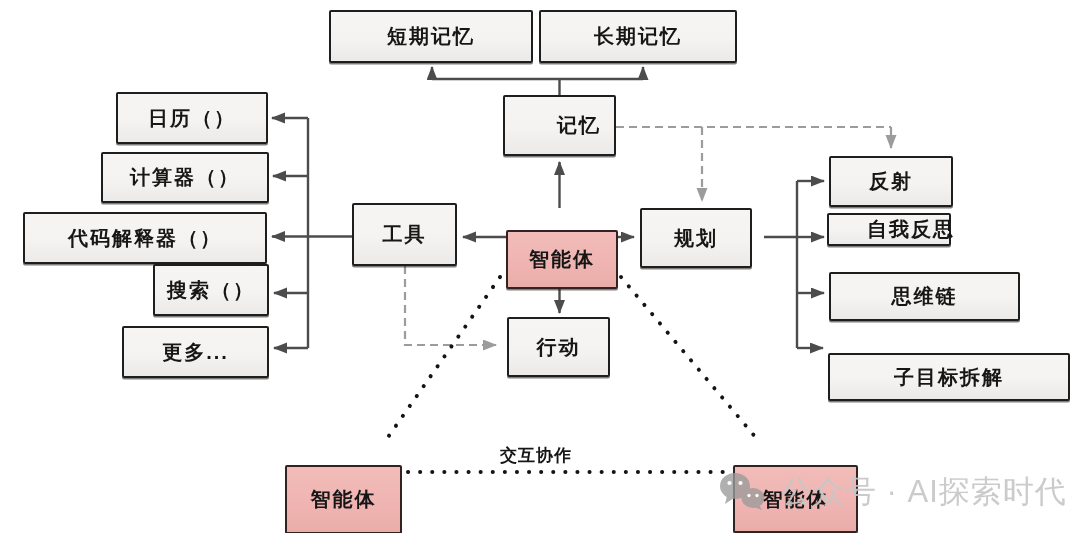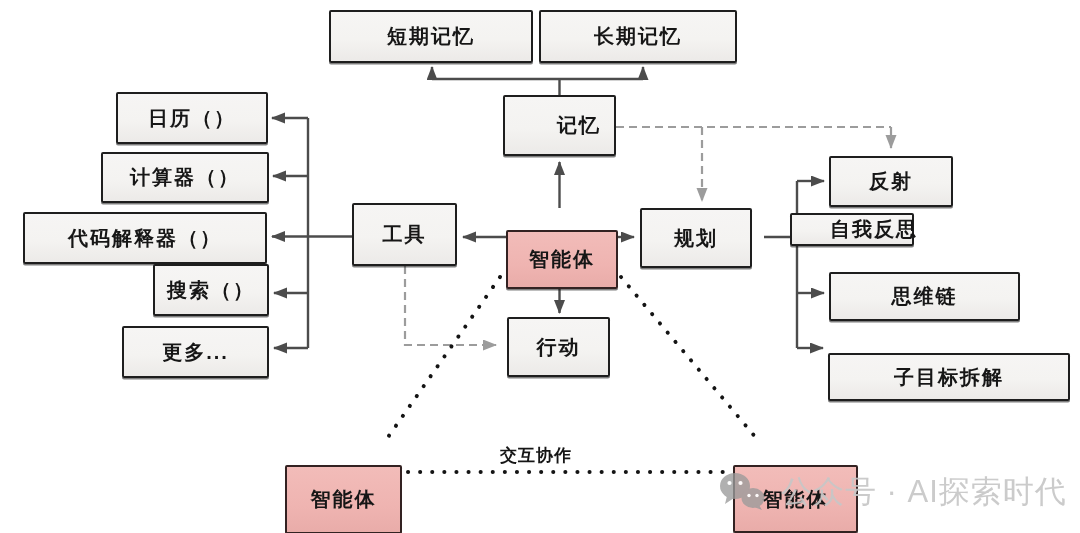--- a/index.html
+++ b/index.html
@@ -134,21 +134,21 @@
   <div class="node" style="left:640px;top:208px;width:112px;height:60px;">
       <span>规划</span>
     </div>
   <div class="node" style="left:507px;top:317px;width:103px;height:60px;text-align:center;">
       <span>行动</span>
     </div>
 
   <div class="node" style="left:829px;top:156px;width:124px;height:51px;">
       <span>反射</span>
     </div>
-  <div class="node" style="left:790px;top:213px;width:124px;height:33px;padding-left:44px;">
+  <div class="node" style="left:827px;top:213px;width:124px;height:33px;padding-left:44px;">
       <span>自我反思</span>
     </div>
   <div class="node" style="left:829px;top:272px;width:191px;height:49px;">
       <span>思维链</span>
     </div>
   <div class="node" style="left:828px;top:324px;width:242px;height:48px;margin-top:29px;">
       <span>子目标拆解</span>
     </div>
 
   <div class="node pink" style="left:285px;top:443px;width:117px;height:69px;">

